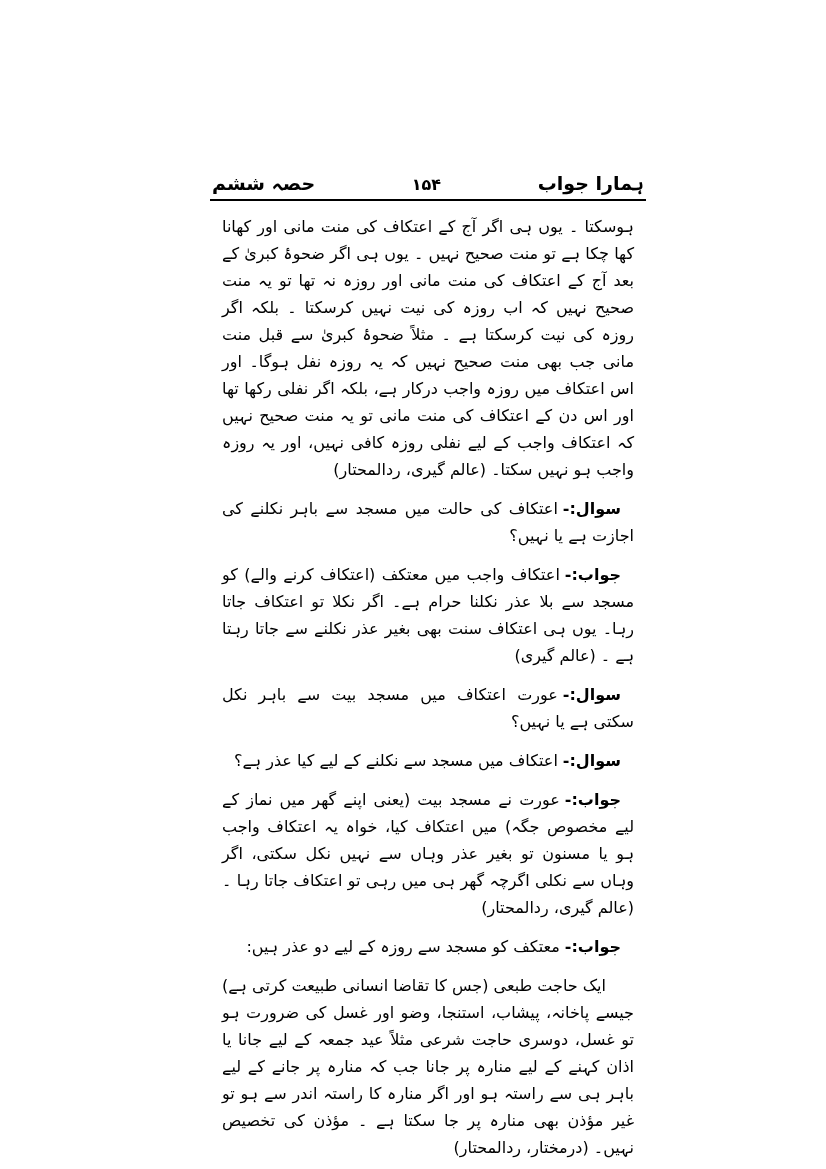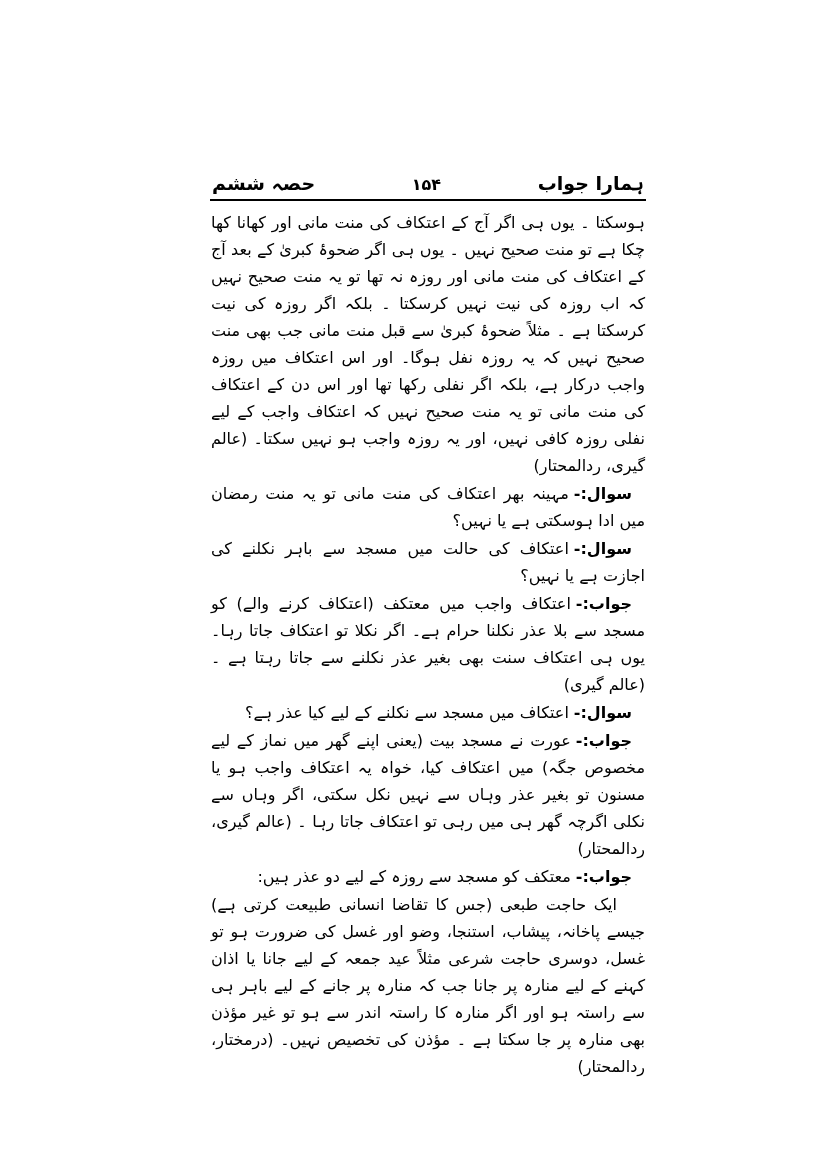--- a/index.html
+++ b/index.html
@@ -39,21 +39,21 @@
     border-top: 2px solid #000;
     margin: 2px 0 8px 0;
   }
   .body-text {
     direction: rtl;
     text-align: justify;
     font-size: 16px;
     line-height: 27px;
   }
   .body-text p {
-    margin: 1px;
+    margin: 12px;
     padding: 0;
   }
   p.qa {
     text-indent: 13px;
   }
   p.indent {
     text-indent: 28px;
   }
   .qa-label {
     font-weight: bold;
@@ -70,27 +70,27 @@
     <span class="h-center">۱۵۴</span>
     <span class="h-left">حصہ ششم</span>
   </header>
 
   <hr class="header-rule">
 
   <main class="body-text">
 
     <p><span>ہوسکتا ۔ یوں ہی اگر آج کے اعتکاف کی منت مانی اور کھانا کھا چکا ہے تو منت صحیح نہیں ۔ یوں ہی اگر ضحوۂ کبریٰ کے بعد آج کے اعتکاف کی منت مانی اور روزہ نہ تھا تو یہ منت صحیح نہیں کہ اب روزہ کی نیت نہیں کرسکتا ۔ بلکہ اگر روزہ کی نیت کرسکتا ہے ۔ مثلاً ضحوۂ کبریٰ سے قبل منت مانی جب بھی منت صحیح نہیں کہ یہ روزہ نفل ہوگا۔ اور اس اعتکاف میں روزہ واجب درکار ہے، بلکہ اگر نفلی رکھا تھا اور اس دن کے اعتکاف کی منت مانی تو یہ منت صحیح نہیں کہ اعتکاف واجب کے لیے نفلی روزہ کافی نہیں، اور یہ روزہ واجب ہو نہیں سکتا۔ (عالم گیری، ردالمحتار)</span></p>
 
-    <p class="qa"><span class="qa-label">سوال:-</span><span>مہینہ بھر اعتکاف کی منت مانی تو یہ منت رمضان میں ادا ہوسکتی ہے یا نہیں؟</span></p>
 
 
     <p class="qa"><span class="qa-label">سوال:-</span><span>اعتکاف کی حالت میں مسجد سے باہر نکلنے کی اجازت ہے یا نہیں؟</span></p>
 
     <p class="qa"><span class="qa-label">جواب:-</span><span>اعتکاف واجب میں معتکف (اعتکاف کرنے والے) کو مسجد سے بلا عذر نکلنا حرام ہے۔ اگر نکلا تو اعتکاف جاتا رہا۔ یوں ہی اعتکاف سنت بھی بغیر عذر نکلنے سے جاتا رہتا ہے ۔ (عالم گیری)</span></p>
 
+    <p class="qa"><span class="qa-label">سوال:-</span><span>عورت اعتکاف میں مسجد بیت سے باہر نکل سکتی ہے یا نہیں؟</span></p>
 
     <p class="qa"><span class="qa-label">سوال:-</span><span>اعتکاف میں مسجد سے نکلنے کے لیے کیا عذر ہے؟</span></p>
 
     <p class="qa"><span class="qa-label">جواب:-</span><span>عورت نے مسجد بیت (یعنی اپنے گھر میں نماز کے لیے مخصوص جگہ) میں اعتکاف کیا، خواہ یہ اعتکاف واجب ہو یا مسنون تو بغیر عذر وہاں سے نہیں نکل سکتی، اگر وہاں سے نکلی اگرچہ گھر ہی میں رہی تو اعتکاف جاتا رہا ۔ (عالم گیری، ردالمحتار)</span></p>
 
     <p class="qa"><span class="qa-label">جواب:-</span><span>معتکف کو مسجد سے روزہ کے لیے دو عذر ہیں:</span></p>
 
     <p class="indent"><span>ایک حاجت طبعی (جس کا تقاضا انسانی طبیعت کرتی ہے) جیسے پاخانہ، پیشاب، استنجا، وضو اور غسل کی ضرورت ہو تو غسل، دوسری حاجت شرعی مثلاً عید جمعہ کے لیے جانا یا اذان کہنے کے لیے منارہ پر جانا جب کہ منارہ پر جانے کے لیے باہر ہی سے راستہ ہو اور اگر منارہ کا راستہ اندر سے ہو تو غیر مؤذن بھی منارہ پر جا سکتا ہے ۔ مؤذن کی تخصیص نہیں۔ (درمختار، ردالمحتار)</span></p>
 
   </main>

